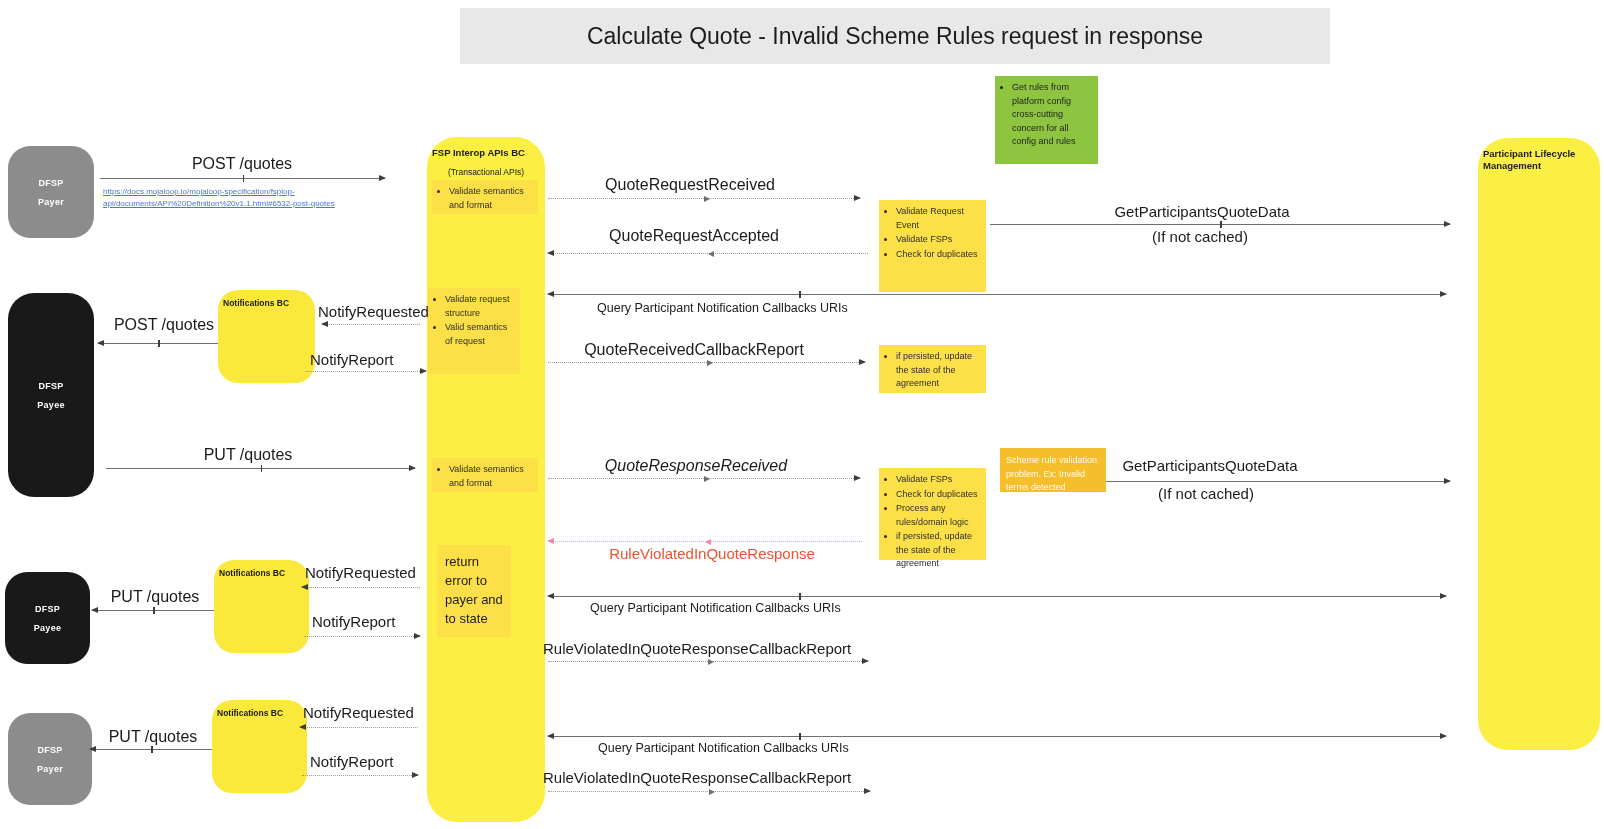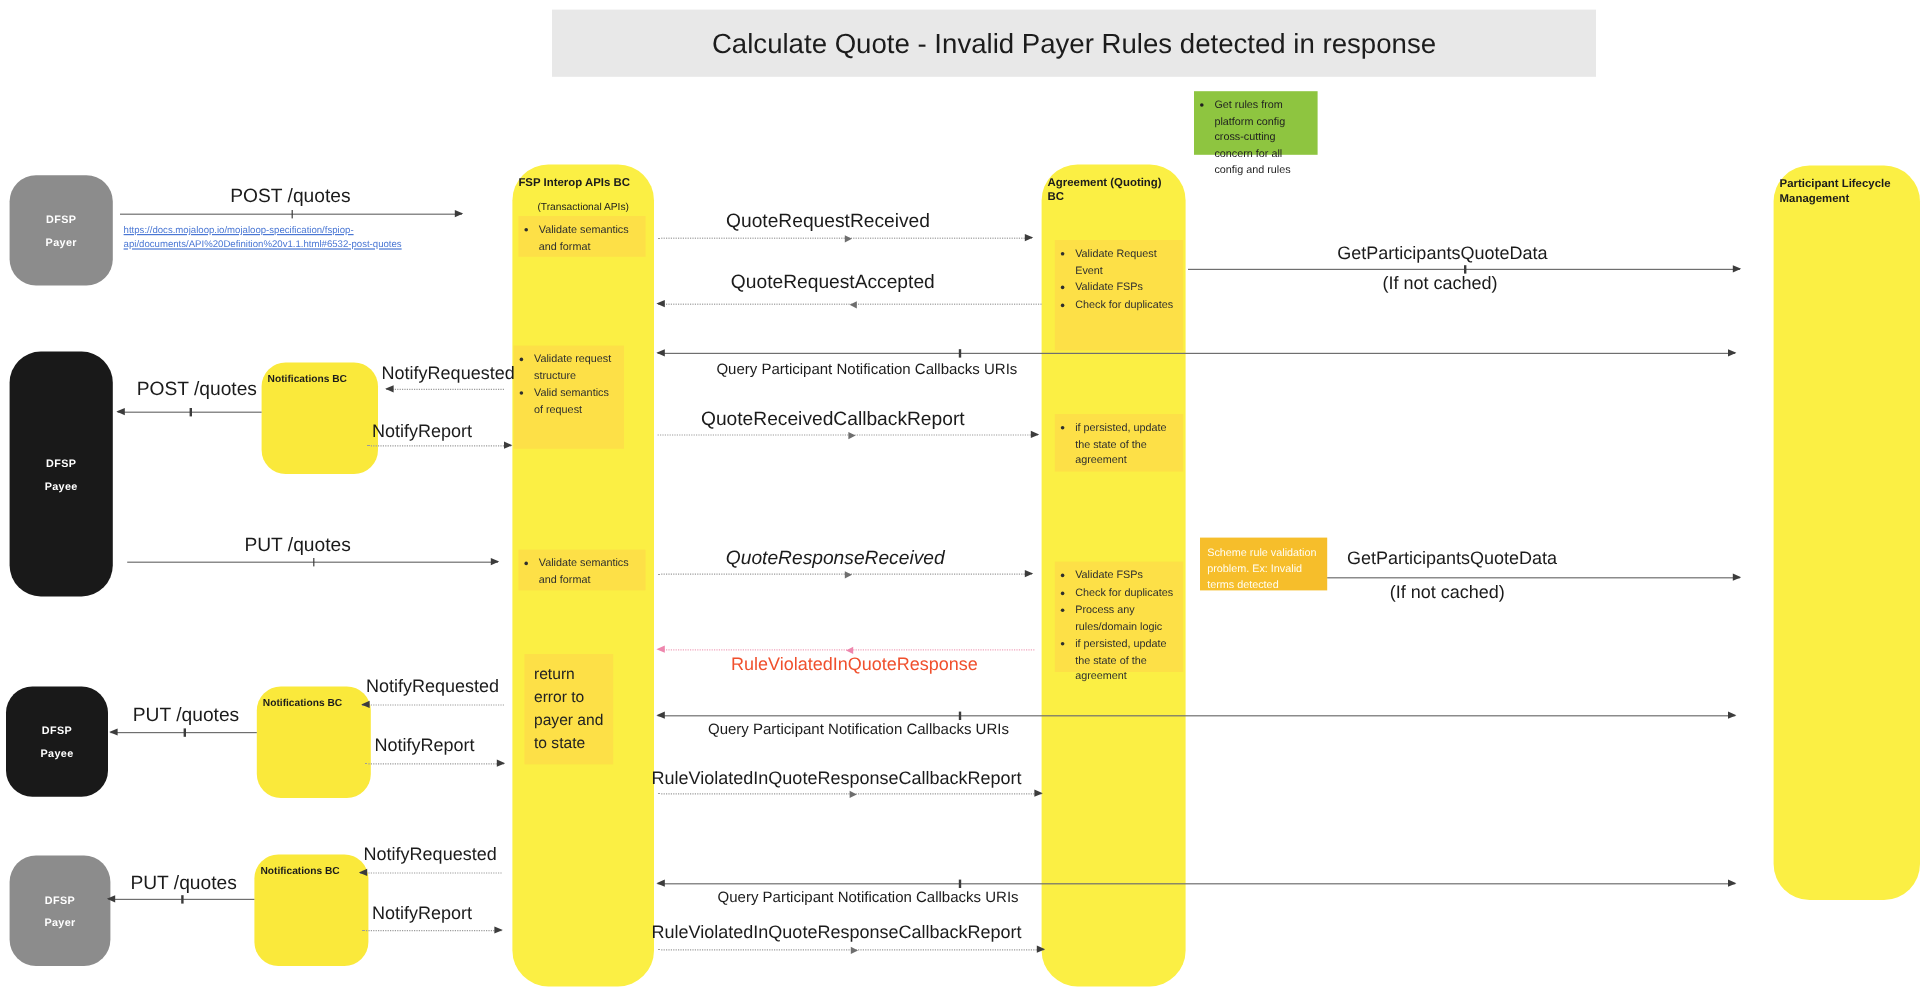--- a/index.html
+++ b/index.html
@@ -7,21 +7,21 @@
          font-family:"Liberation Sans", sans-serif;color:#1b1b1b;}
   .abs{position:absolute;}
   
   .titlebar{left:460px;top:8px;width:870px;height:56px;background:#E8E8E8;
             display:flex;align-items:center;justify-content:center;font-size:23px;color:#1c1c1c;}
   
   .lane{background:#FBEF44;border-radius:30px;}
   .lane-title{font-weight:bold;font-size:9.5px;text-align:left;padding:10px 5px 0 5px;line-height:1.3;color:#1b1b1b;}
   .lane-sub{font-size:8.5px;text-align:center;margin-top:8px;color:#1b1b1b;}
   
-  .notif{background:#FAE93B;border-radius:20px;margin-top:12px;}
+  .notif{background:#FAE93B;border-radius:20px;}
   .notif .lane-title{padding-top:8px;font-size:8.5px;}
   
   .actor{border-radius:22px;display:flex;flex-direction:column;align-items:center;justify-content:center;
          gap:9px;color:#fff;font-size:9px;font-weight:600;letter-spacing:.3px;}
   .actor.gray{background:#8C8C8C;}
   .actor.black{background:#191919;}
   
   .note{background:#fde047;color:#2e2e2e;font-size:9px;line-height:1.5;padding:5px 4px;box-sizing:border-box;}
   .note ul{margin:0;padding-left:13px;}
   .note li{margin-bottom:1px;}
@@ -51,29 +51,26 @@
           border-left:6px solid #6e6e6e;border-top:3px solid transparent;border-bottom:3px solid transparent;}
   .mid-head-l{position:absolute;left:50%;top:-3.5px;width:0;height:0;
           border-right:6px solid #6e6e6e;border-top:3px solid transparent;border-bottom:3px solid transparent;}
   .pink .mid-head-l{border-right-color:#EE86AD;}
 </style>
 </head>
 <body>
 
 <div id="board">
 
-  <div class="abs titlebar">Calculate Quote - Invalid Payer Rules detected in response</div>
+  <div class="abs titlebar">Calculate Quote - Invalid Scheme Rules request in response</div>
 
   <div class="abs lane" style="left:427px;top:137px;width:118px;height:685px;">
     <div class="lane-title">FSP Interop APIs BC</div>
     <div class="lane-sub">(Transactional APIs)</div>
   </div>
-  <div class="abs lane" style="left:868px;top:137px;width:120px;height:685px;">
-    <div class="lane-title">Agreement (Quoting) BC</div>
-  </div>
   <div class="abs lane" style="left:1478px;top:138px;width:122px;height:612px;">
     <div class="lane-title">Participant Lifecycle Management</div>
   </div>
 
   <div class="abs actor gray" style="left:8px;top:146px;width:86px;height:92px;">
     <span>DFSP</span>
     <span>Payer</span>
   </div>
   <div class="abs actor black" style="left:8px;top:293px;width:86px;height:204px;border-radius:26px;">
     <span>DFSP</span>
@@ -91,21 +88,21 @@
   <div class="abs notif" style="left:218px;top:290px;width:97px;height:93px;">
     <div class="lane-title">Notifications BC</div>
   </div>
   <div class="abs notif" style="left:214px;top:560px;width:95px;height:93px;">
     <div class="lane-title">Notifications BC</div>
   </div>
   <div class="abs notif" style="left:212px;top:700px;width:95px;height:93px;">
     <div class="lane-title">Notifications BC</div>
   </div>
 
-  <div class="abs note green" style="left:995px;top:76px;width:103px;height:53px;">
+  <div class="abs note green" style="left:995px;top:76px;width:103px;height:88px;">
     <ul>
         <li>Get rules from platform config cross-cutting concern for all config and rules</li>
       </ul>
   </div>
   <div class="abs note" style="left:432px;top:180px;width:106px;height:34px;">
     <ul>
         <li>Validate semantics and format</li>
       </ul>
   </div>
   <div class="abs note" style="left:428px;top:288px;width:92px;height:86px;">

